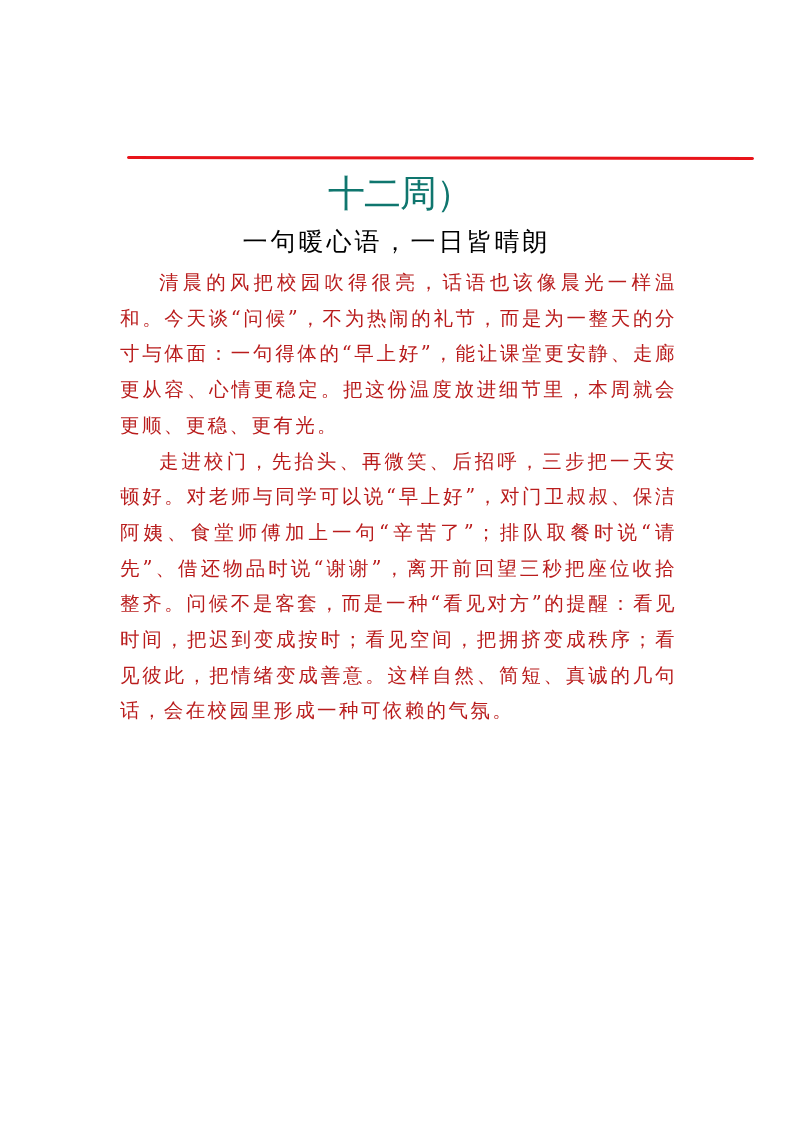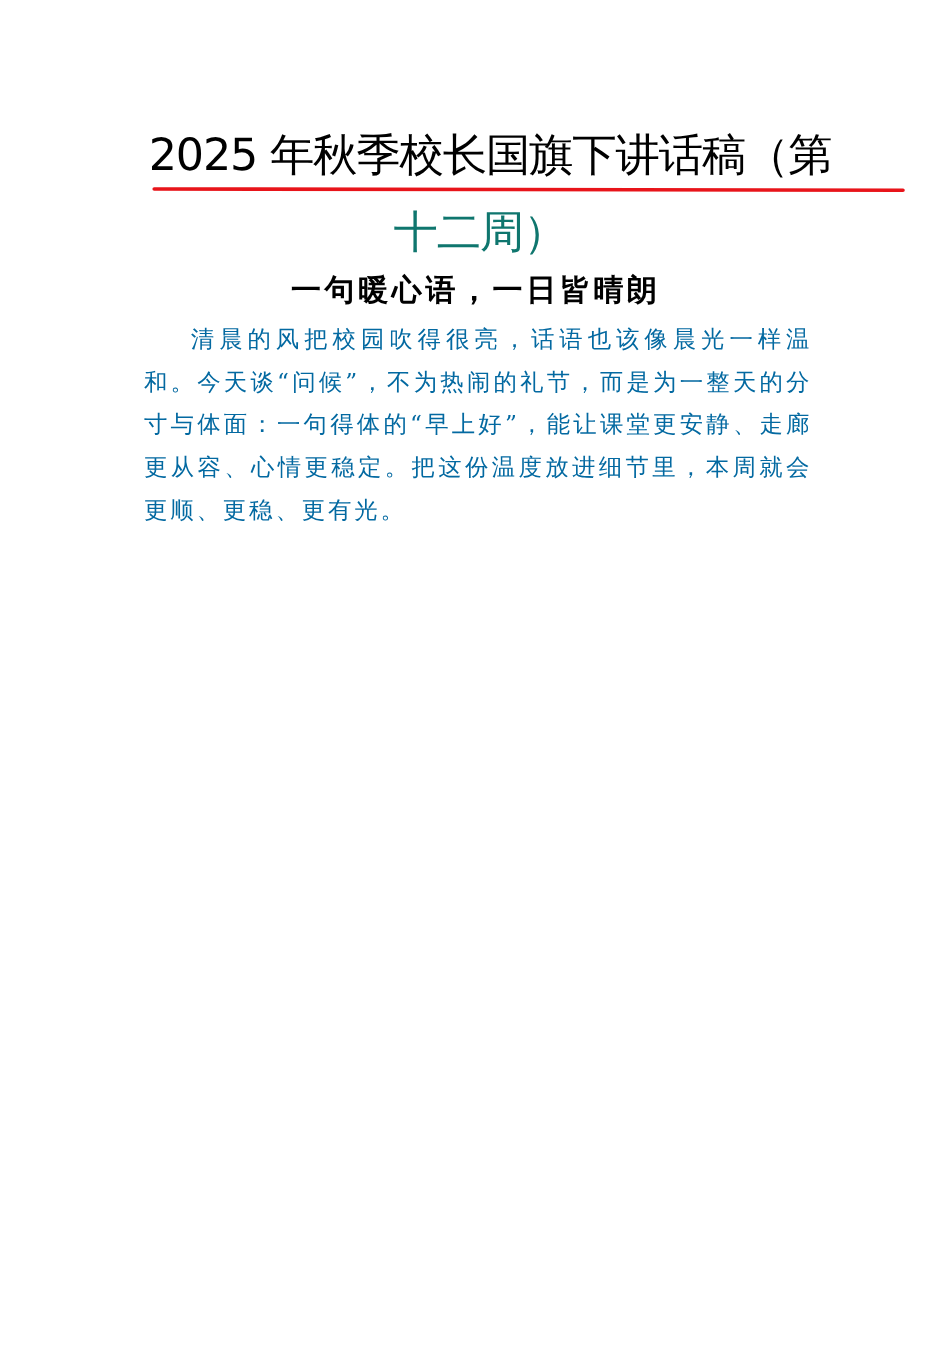--- a/index.html
+++ b/index.html
@@ -16,34 +16,34 @@
     font-size: 37px; line-height: 48px; color: #0f766e; white-space: nowrap; letter-spacing: -1px;
   }
   .red-rule {
     position: absolute; left: 127px; top: 156px; width: 627px; height: 3px;
     background: #e8141a; transform: rotate(0.09deg); transform-origin: left center;
     border-radius: 2px;
   }
   .subtitle {
     position: absolute; left: 0; width: 793px; top: 224px; text-align: center;
     font-family: "DejaVu Serif", "Liberation Serif", serif;
-    font-size: 25px; line-height: 36px; color: #000; letter-spacing: 3px; font-weight: bold;
+    font-size: 25px; line-height: 36px; color: #000; letter-spacing: 3px;
   }
   .body {
     position: absolute; left: 120px; top: 265px; width: 557px;
     font-family: "DejaVu Serif", "Liberation Serif", serif;
-    font-size: 19.5px; line-height: 35.7px; color: #0369a1;
+    font-size: 19.5px; line-height: 35.7px; color: #b91c1c;
     text-align: justify; letter-spacing: 2.4px;
   }
   .body p { margin: 0; text-indent: 2em; }
 </style>
 </head>
 <body>
 
 <div class="page">
-  <div class="title-line1">2025 年秋季校长国旗下讲话稿（第</div>
   <div class="red-rule"></div>
   <div class="title-line2">十二周）</div>
   <div class="subtitle">一句暖心语，一日皆晴朗</div>
   <div class="body">
     <p>清晨的风把校园吹得很亮，话语也该像晨光一样温和。今天谈“问候”，不为热闹的礼节，而是为一整天的分寸与体面：一句得体的“早上好”，能让课堂更安静、走廊更从容、心情更稳定。把这份温度放进细节里，本周就会更顺、更稳、更有光。</p>
+    <p>走进校门，先抬头、再微笑、后招呼，三步把一天安顿好。对老师与同学可以说“早上好”，对门卫叔叔、保洁阿姨、食堂师傅加上一句“辛苦了”；排队取餐时说“请先”、借还物品时说“谢谢”，离开前回望三秒把座位收拾整齐。问候不是客套，而是一种“看见对方”的提醒：看见时间，把迟到变成按时；看见空间，把拥挤变成秩序；看见彼此，把情绪变成善意。这样自然、简短、真诚的几句话，会在校园里形成一种可依赖的气氛。</p>
   </div>
 </div>
 
 </body></html>

